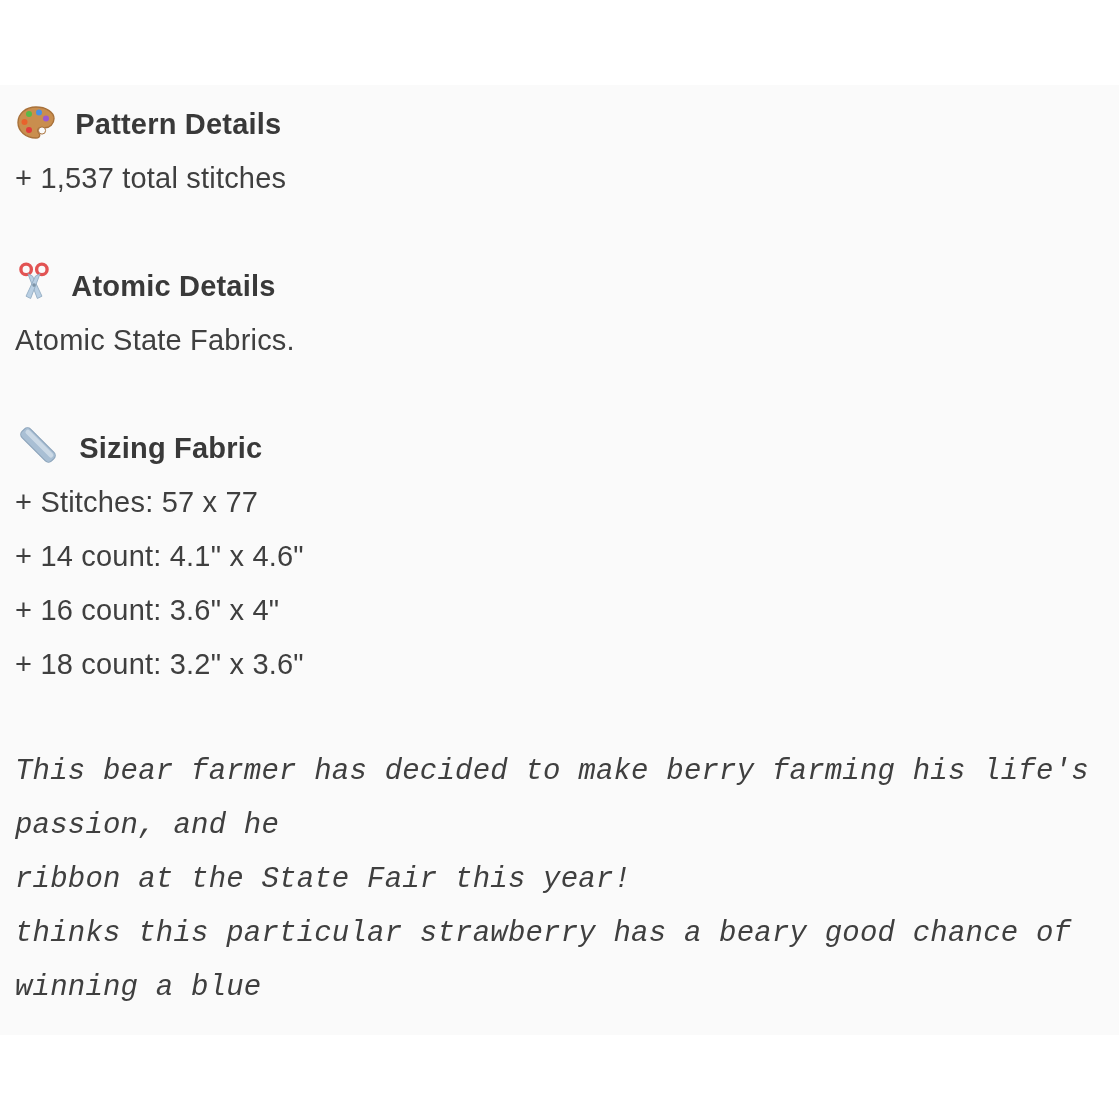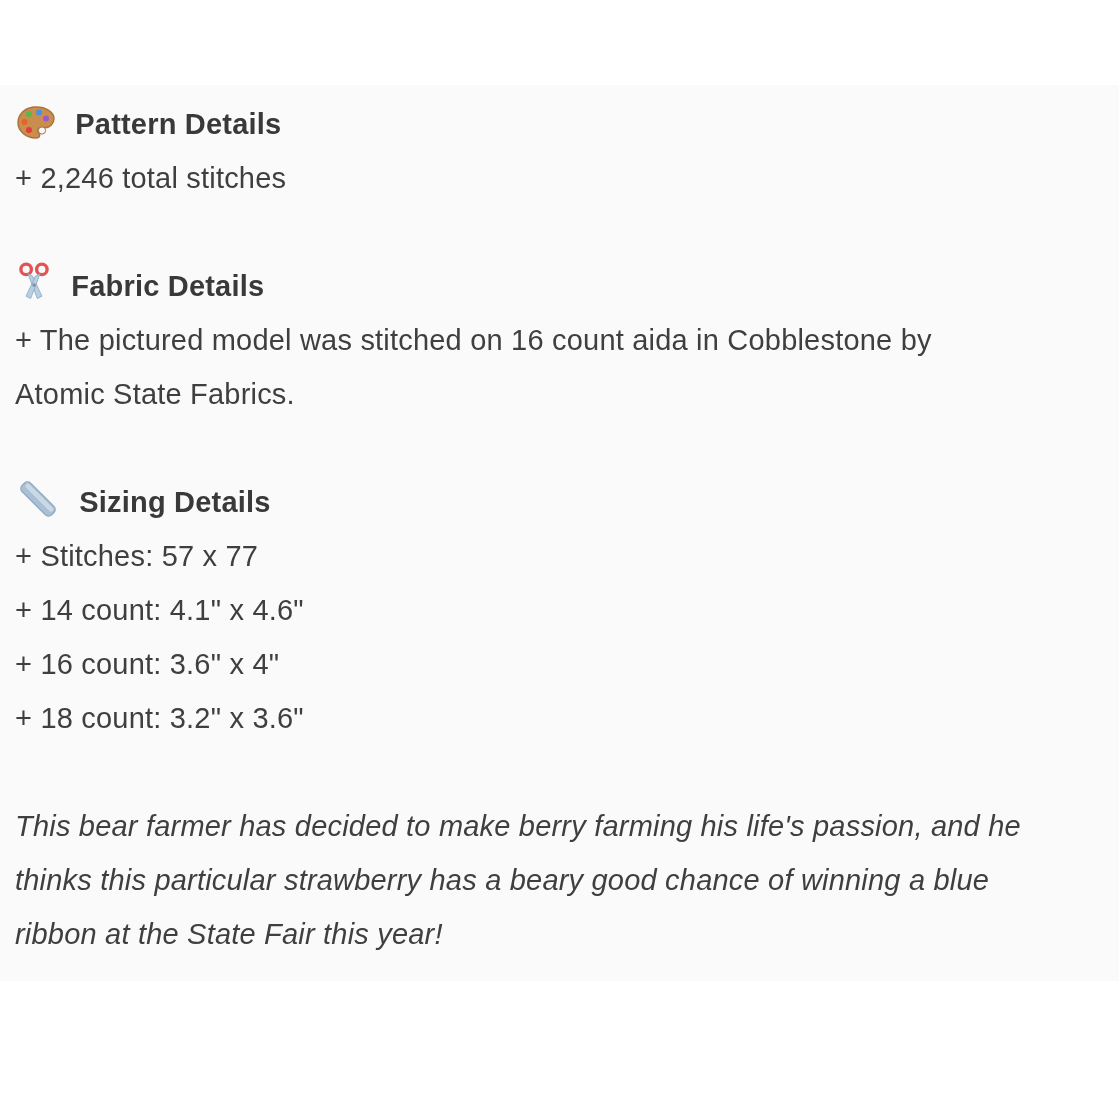--- a/index.html
+++ b/index.html
@@ -34,20 +34,21 @@
     color: #393939;
   }
   .icon {
     display: inline-block;
     vertical-align: -9px;
     margin-right: 10px;
     line-height: 0;
   }
   .desc .line {
     font-style: italic;
+    font-family: Liberation Mono, monospace;
   }
 </style>
 </head>
 <body>
 
 <div class="band">
 
   <div class="section">
     <p class="line heading">
       <span class="icon">
@@ -56,57 +57,56 @@
           <circle cx="26" cy="27.5" r="3.6" fill="#fafafa" stroke="#a8713a" stroke-width="1"></circle>
           <circle cx="13" cy="11" r="3" fill="#58b947"></circle>
           <circle cx="23" cy="9.5" r="3" fill="#4a90e2"></circle>
           <circle cx="30" cy="15.5" r="3" fill="#9b59d0"></circle>
           <circle cx="8.5" cy="19" r="3" fill="#e8622c"></circle>
           <circle cx="13" cy="27" r="3" fill="#e23b3b"></circle>
         </svg>
       </span>
       <strong>Pattern Details</strong>
     </p>
-    <p class="line">+ 2,246 total stitches</p>
+    <p class="line">+ 1,537 total stitches</p>
   </div>
 
   <div class="section">
     <p class="line heading">
       <span class="icon">
         <svg width="38" height="44" viewBox="0 0 36 42">
           <circle cx="10.5" cy="8" r="5" fill="none" stroke="#e25353" stroke-width="3.2"></circle>
           <circle cx="25.5" cy="8" r="5" fill="none" stroke="#e25353" stroke-width="3.2"></circle>
           <polygon points="12.2,12.2 16.6,14.4 25.6,33.6 21.2,35.8" fill="#b9cfe3" stroke="#8fa9c0" stroke-width="0.8"></polygon>
           <polygon points="23.8,12.2 19.4,14.4 10.4,33.6 14.8,35.8" fill="#b9cfe3" stroke="#8fa9c0" stroke-width="0.8"></polygon>
           <circle cx="18" cy="23" r="1.7" fill="#7d94a8"></circle>
         </svg>
       </span>
-      <strong>Fabric Details</strong>
+      <strong>Atomic Details</strong>
     </p>
-    <p class="line">+ The pictured model was stitched on 16 count aida in Cobblestone by</p>
     <p class="line">Atomic State Fabrics.</p>
   </div>
 
   <div class="section">
     <p class="line heading">
       <span class="icon">
         <svg width="46" height="44" viewBox="0 0 40 40">
           <g transform="rotate(45 20 20)">
             <rect x="1" y="14.5" width="38" height="11" rx="4" fill="#a9bfd4" stroke="#8ba3ba" stroke-width="1"></rect>
             <rect x="3" y="16" width="34" height="4.4" rx="2.2" fill="#cbd9e6"></rect>
           </g>
         </svg>
       </span>
-      <strong>Sizing Details</strong>
+      <strong>Sizing Fabric</strong>
     </p>
     <p class="line">+ Stitches: 57 x 77</p>
     <p class="line">+ 14 count: 4.1" x 4.6"</p>
     <p class="line">+ 16 count: 3.6" x 4"</p>
     <p class="line">+ 18 count: 3.2" x 3.6"</p>
   </div>
 
   <div class="desc">
     <p class="line">This bear farmer has decided to make berry farming his life's passion, and he</p>
+    <p class="line">ribbon at the State Fair this year!</p>
     <p class="line">thinks this particular strawberry has a beary good chance of winning a blue</p>
-    <p class="line">ribbon at the State Fair this year!</p>
   </div>
 
 </div>
 
 </body></html>

